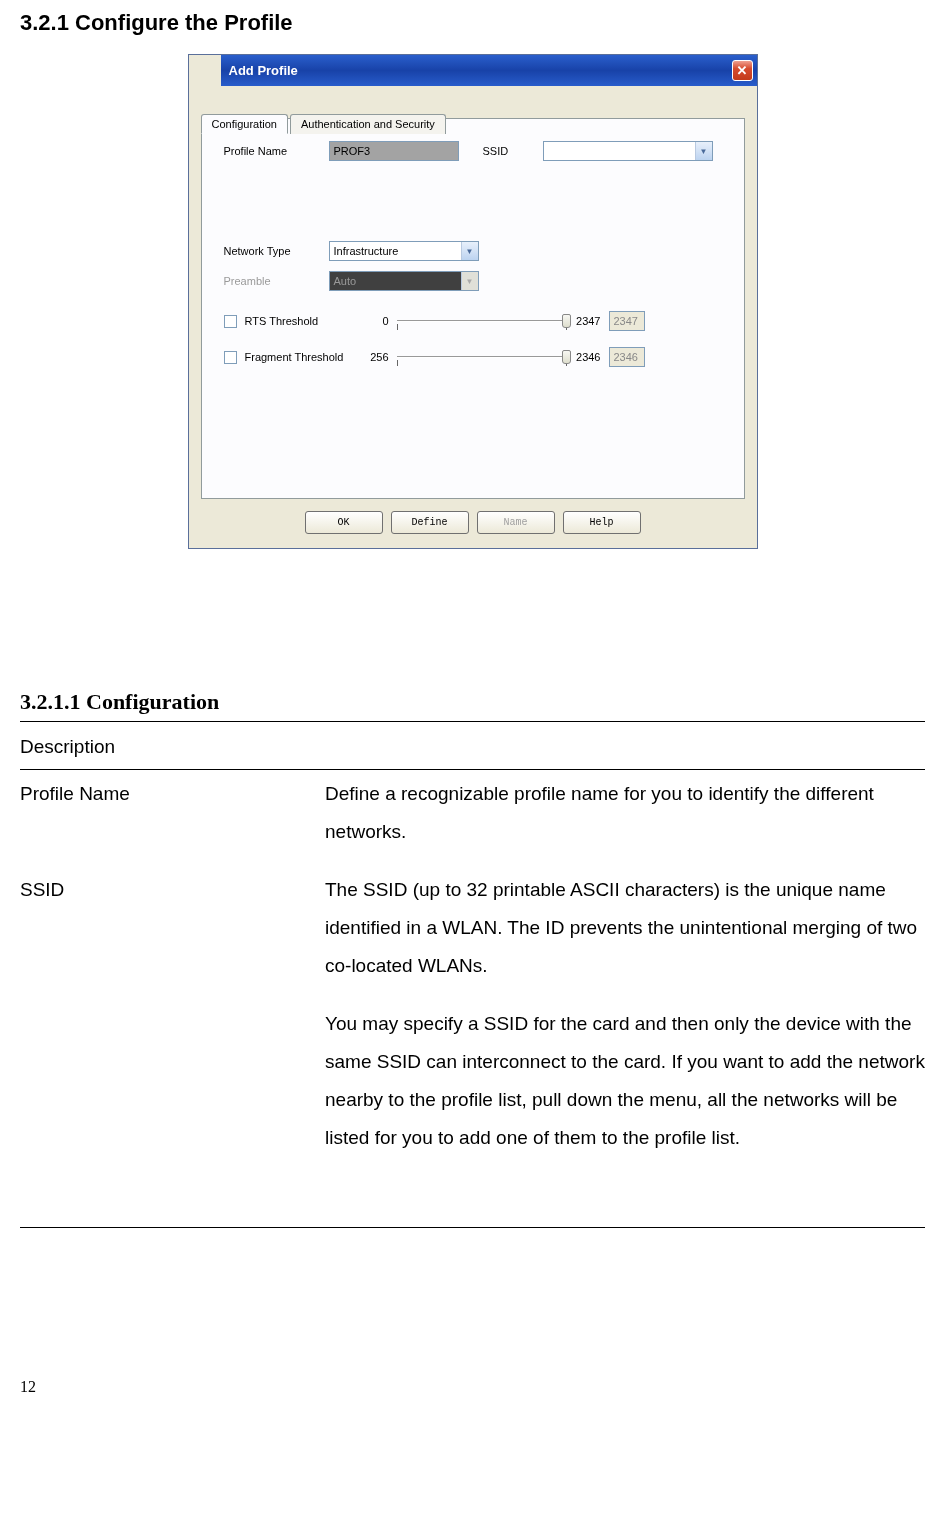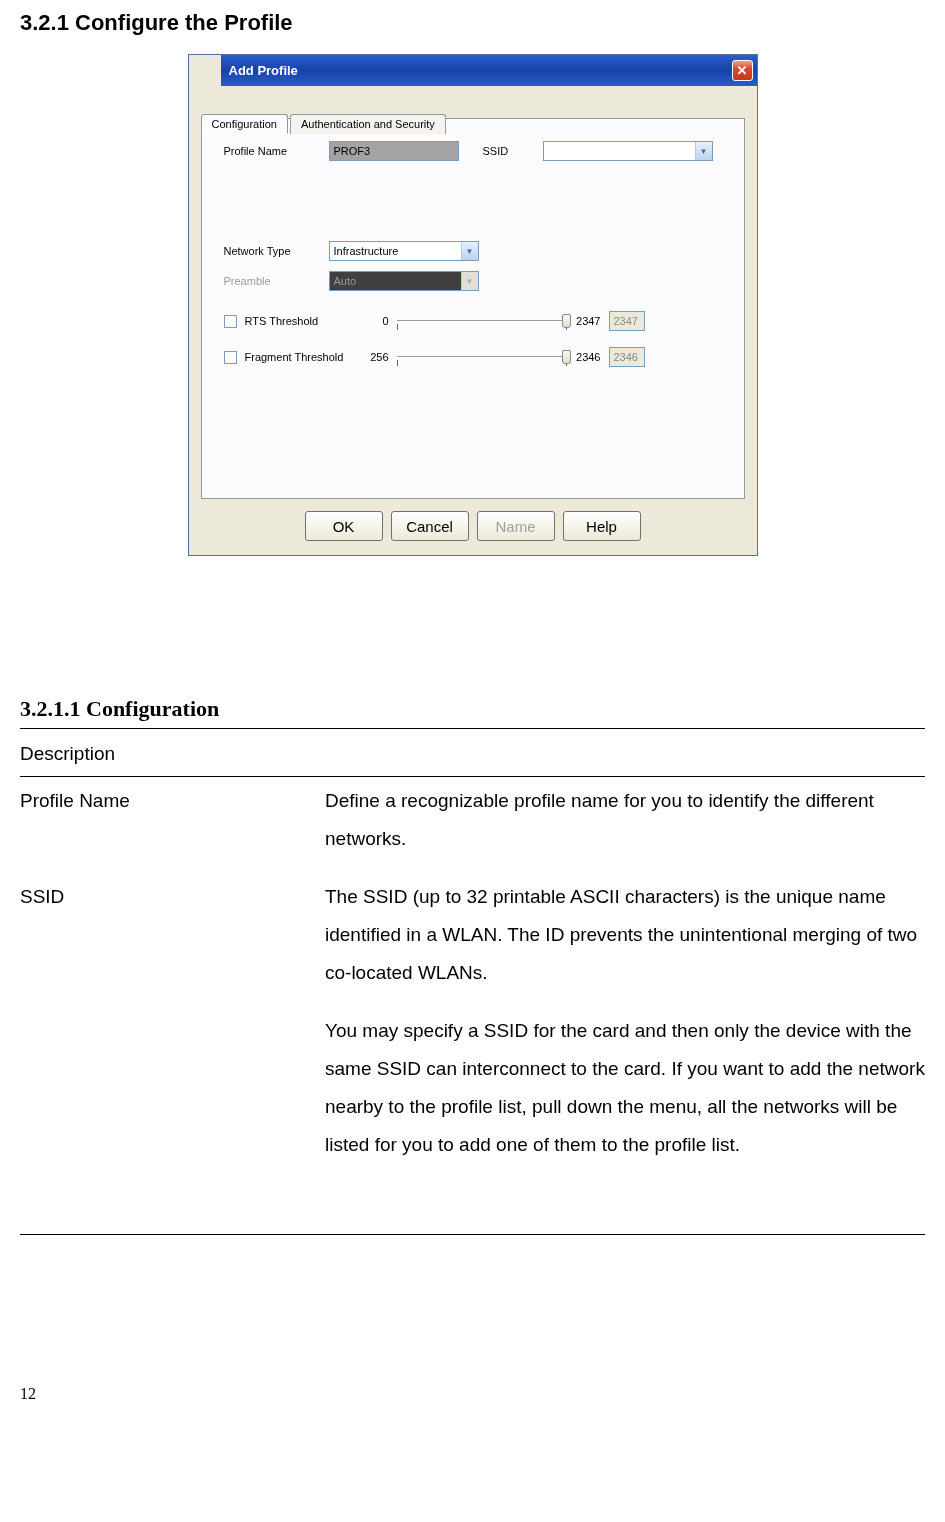--- a/index.html
+++ b/index.html
@@ -203,26 +203,26 @@
       border-radius: 2px 2px 3px 3px;
     }
     .button-bar {
       display: flex;
       justify-content: center;
       gap: 8px;
       margin-top: 12px;
     }
     .win-btn {
       width: 78px;
-      height: 30px;
+      height: 23px;
       border: 1px solid #707070;
       background: linear-gradient(to bottom, #fff, #ece9d8);
       border-radius: 3px;
-      font-size: 15px;
-      font-family: Liberation Sans, sans-serif;
+      font-size: 10px;
+      font-family: Liberation Mono, monospace;
       display: flex;
       align-items: center;
       justify-content: center;
     }
     .win-btn.disabled { color: #a0a0a0; }
     
     .subsection-title {
       font-size: 22px;
       font-weight: bold;
       font-family: Liberation Serif, serif;
@@ -342,21 +342,21 @@
               <div class="slider-thumb"></div>
             </div>
             <div class="slider-max">2346</div>
             <input class="text-input readonly" readonly="" value="2346" style="">
           </div>
         </div>
       </div>
 
       <div class="button-bar">
         <div class="win-btn">OK</div>
-        <div class="win-btn">Cancel</div>
+        <div class="win-btn">Define</div>
         <div class="win-btn disabled">Name</div>
         <div class="win-btn">Help</div>
       </div>
     </div>
   </div>
 </div>
 
 <div class="subsection-title">3.2.1.1    Configuration</div>
 <hr class="subsection-hr">
 

